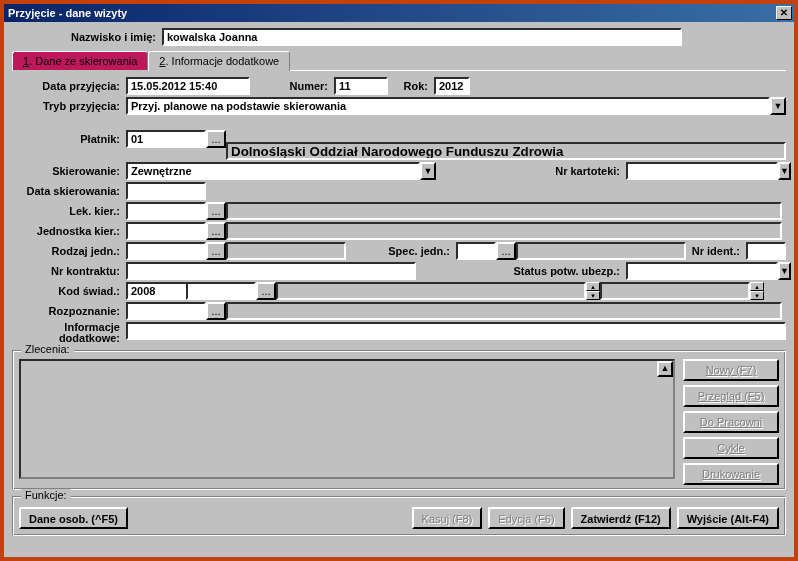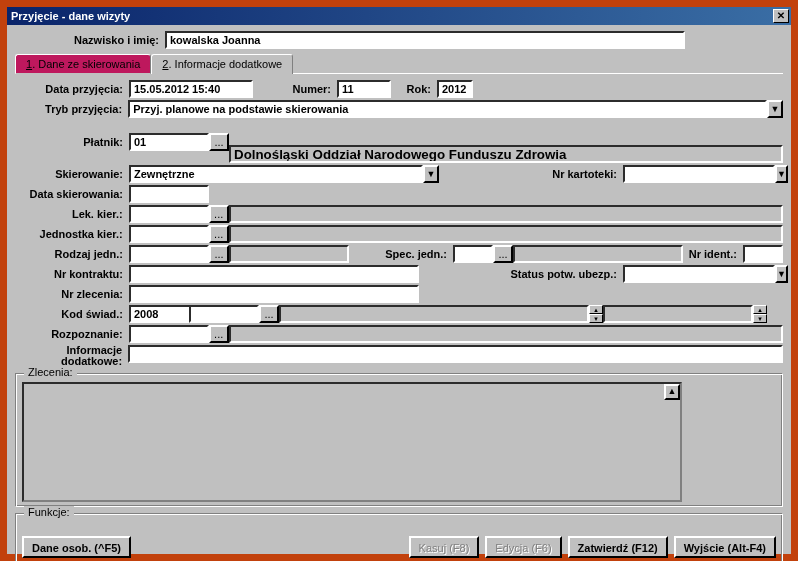--- a/index.html
+++ b/index.html
@@ -4,21 +4,21 @@
 <style>
 * { box-sizing: border-box; margin: 0; padding: 0; }
 body {
   font-family: Tahoma, Arial, sans-serif;
   font-size: 11px;
   background: #c0c0c0;
   width: 798px;
   height: 561px;
   overflow: hidden;
 }
-.window { width: 798px; height: 561px; border: 7px solid #c2410c; background: #c0c0c0; }
+.window { width: 798px; height: 561px; border: 4px solid #c2410c; background: #c0c0c0; }
 .titlebar {
   height: 18px;
   background: linear-gradient(to right, #0a246a, #3a6ea5);
   color: #fff;
   display: flex;
   align-items: center;
   justify-content: space-between;
   padding: 0 2px 0 4px;
   font-weight: bold;
 }
@@ -198,24 +198,20 @@
       <div class="label" style="width:114px">Nr kontraktu:</div>
       <input class="field" style="width: 290px;">
       <div style="flex:1"></div>
       <div class="label" style="width:130px">Status potw. ubezp.:</div>
       <div class="combo" style="width:160px">
         <input class="field" style="">
         <div class="dd-arrow">▼</div>
       </div>
     </div>
 
-    <div class="row">
-      <div class="label" style="width:114px">Nr zlecenia:</div>
-      <input class="field" style="width: 290px;">
-    </div>
 
     <div class="row">
       <div class="label" style="width:114px">Kod świad.:</div>
       <div class="combo" style="width:60px">
         <input class="field" style="font-weight: bold;" value="2008">
         <div class="dd-arrow">▼</div>
       </div>
       <input class="field" style="width: 70px;">
       <button class="btn">...</button>
       <input class="field-read" style="width: 310px;">
@@ -243,26 +239,33 @@
       </div>
       <input class="field" style="width: 660px;">
     </div>
 
     <div class="fieldset">
       <div class="legend">Zlecenia:</div>
       <div style="display:flex">
         <div class="textarea">
           <div class="scroll-up">▲</div>
         </div>
+        <div class="side-btns">
+          <button class="btn btn-dis"><u>Nowy (F7)</u></button>
+          <button class="btn btn-dis"><u>Przegląd (F5)</u></button>
+          <button class="btn btn-dis"><u>Do Pracowni</u></button>
+          <button class="btn btn-dis"><u>Cykle</u></button>
+          <button class="btn btn-dis"><u>Drukowanie</u></button>
+        </div>
       </div>
     </div>
 
     <div class="fieldset" style="padding:10px 6px 6px 6px">
       <div class="legend">Funkcje:</div>
-      <div class="bottom-bar" style="margin-top:12px">
+      <div class="bottom-bar" style="margin-top:0">
         <button class="btn btn-big" style="font-weight:bold">Dane osob. (^F5)</button>
         <div class="spacer"></div>
         <button class="btn btn-big btn-dis">Kasuj (F8)</button>
         <button class="btn btn-big btn-dis">Edycja (F6)</button>
         <button class="btn btn-big" style="font-weight:bold">Zatwierdź (F12)</button>
         <button class="btn btn-big" style="font-weight:bold">Wyjście (Alt-F4)</button>
       </div>
     </div>
 
   </div>

